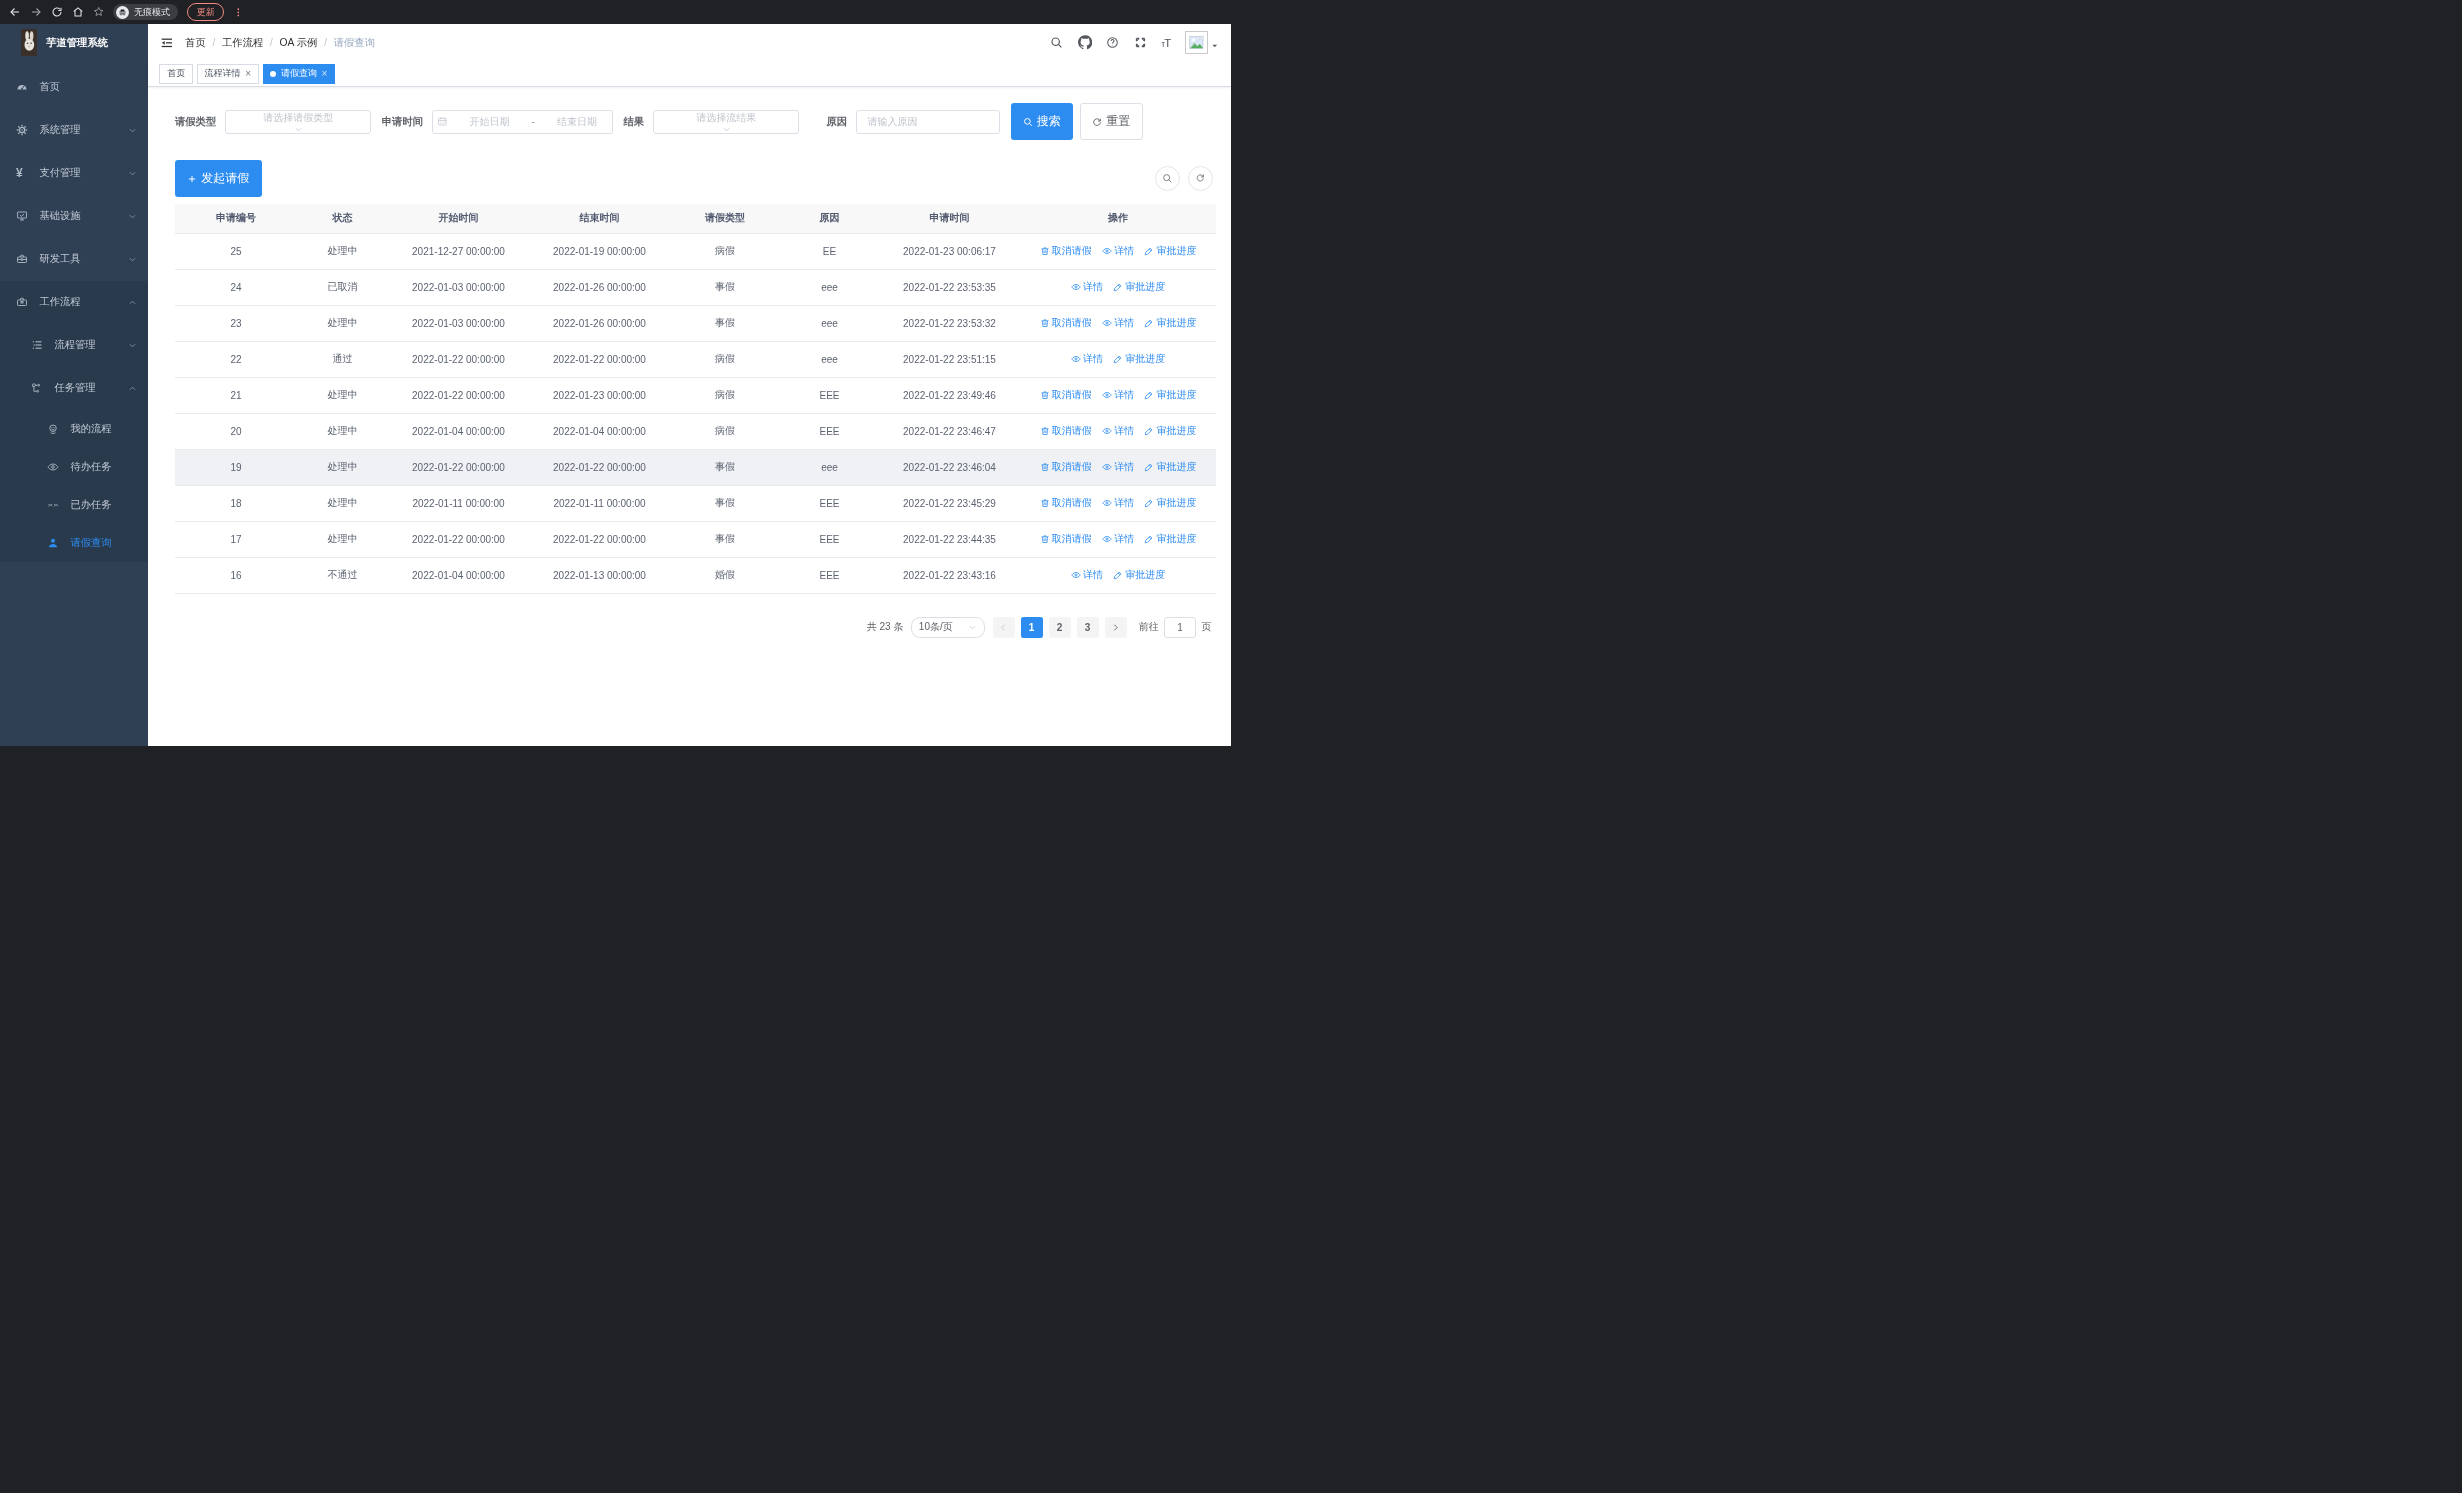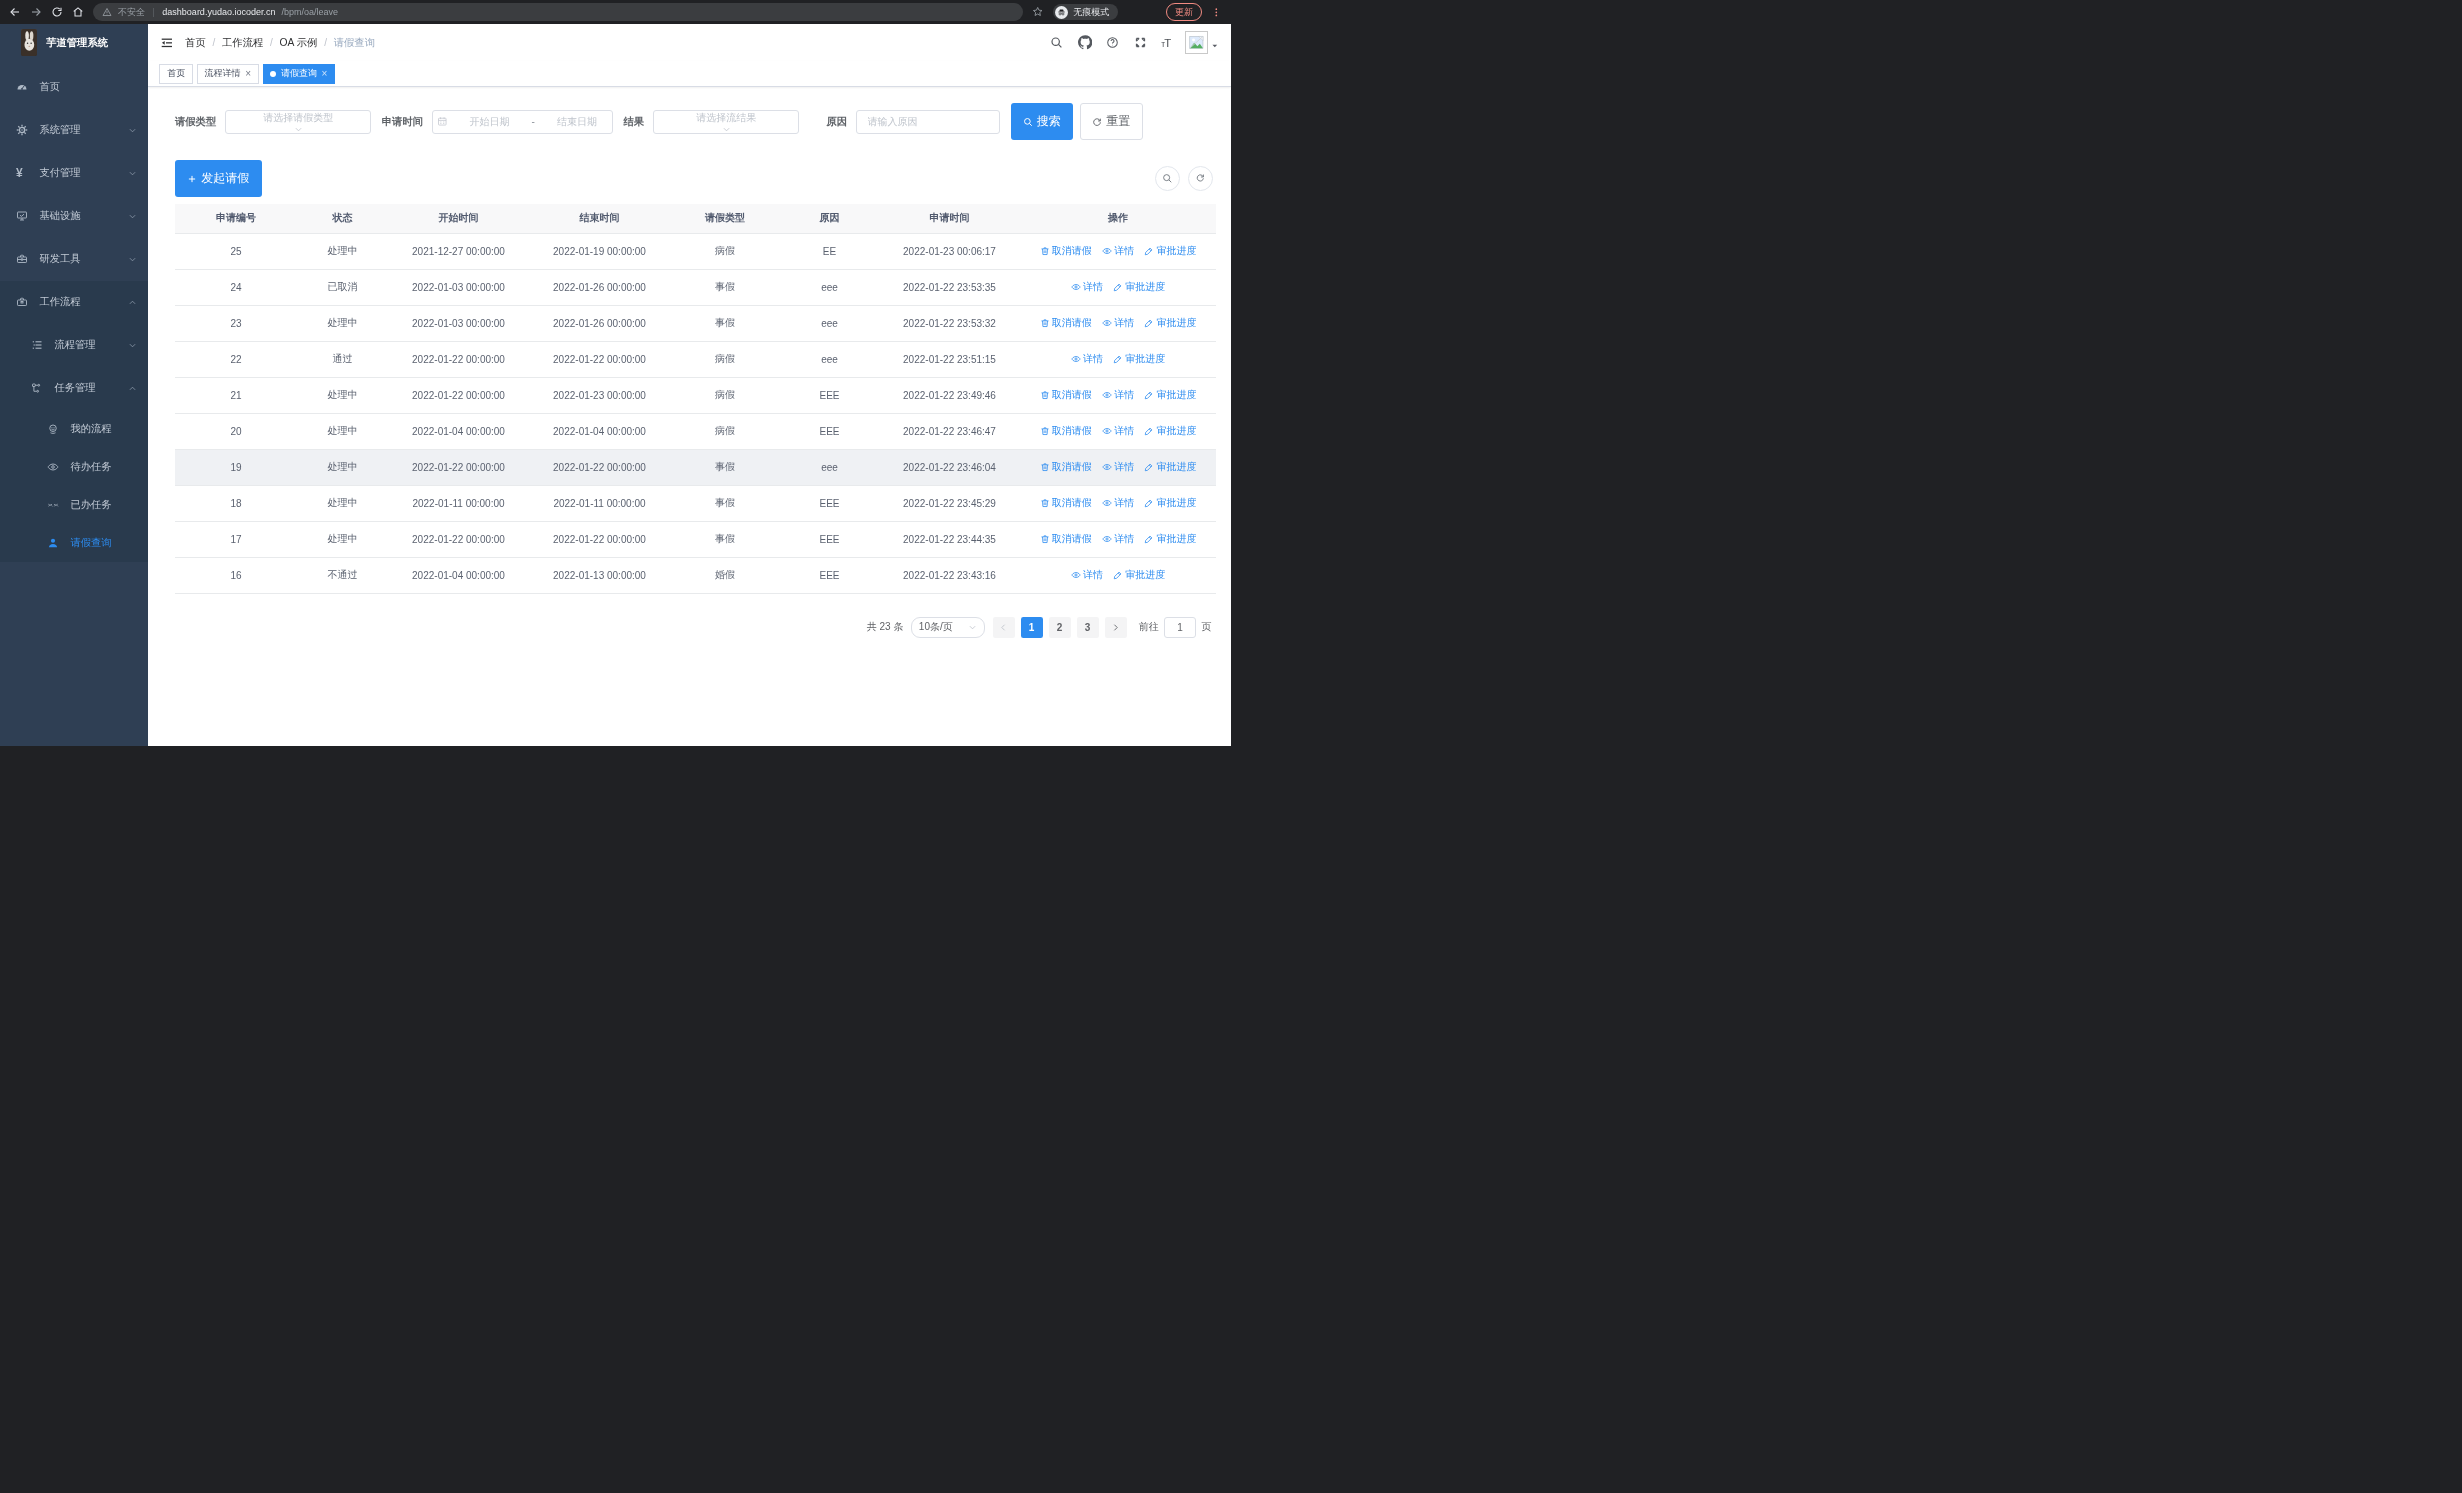--- a/index.html
+++ b/index.html
@@ -15,21 +15,21 @@
   .sec-ic { width:10px; height:10px; color:#9aa0a6; flex-shrink:0; }
   .sec-label { color:#9aa0a6; }
   .om-div { color:#5f6368; padding:0 1.5px; }
   .url-host { color:#e8eaed; white-space:nowrap; }
   .url-path { color:#9aa0a6; white-space:nowrap; }
   .star-ic { width:11.4px; height:11.4px; color:#9aa0a6; cursor:pointer; }
   .inc-pill { display:flex; align-items:center; gap:5.3px; background:#3b3d40; border-radius:9px; padding:1.5px 8.4px 1.5px 2.3px; cursor:default; }
   .inc-circle { width:13px; height:13px; background:#e8eaed; border-radius:50%; display:flex; align-items:center; justify-content:center; }
   .inc-circle .ic { width:9px; height:9px; color:#202124; }
   .inc-label { color:#e8eaed; font-size:9px; }
-  .update-btn { border:0.8px solid #f28b82; color:#f28b82; border-radius:9px; padding:1.5px 8.4px; font-size:9px; cursor:pointer; white-space:nowrap;margin-left:39px; }
+  .update-btn { border:0.8px solid #f28b82; color:#f28b82; border-radius:9px; padding:1.5px 8.4px; font-size:9px; cursor:pointer; white-space:nowrap; }
   .dots-ic { width:10.6px; height:10.6px; color:#f28b82; cursor:pointer; }
 
   
   .app { display:flex; height:722px; background:#fff; }
   .sidebar { width:148px; flex-shrink:0; background:#2f3f54; display:flex; flex-direction:column; }
   .logo-row { height:37px; display:flex; align-items:center; padding-left:20.5px; gap:9px; cursor:pointer; }
   .logo-img { width:16.7px; height:27px; border-radius:2.3px; background:linear-gradient(160deg,#5d4a3a,#2e2620); overflow:hidden; flex-shrink:0; }
   .logo-title { color:#fff; font-size:10.3px; font-weight:bold; white-space:nowrap; }
   .menu { margin-top:4.6px; }
   .menu-item { height:43px; display:flex; align-items:center; color:#c3cbd6; font-size:10.3px; cursor:pointer; padding-left:16px; position:relative; }
@@ -137,33 +137,20 @@
         <path d="M20 12a8 8 0 1 1-2.4-5.7"></path>
         <path d="M20 3.5V9h-5.5"></path>
       </svg>
     </span>
   <span class="ic nav-ic">
       <svg viewBox="0 0 24 24" fill="none" stroke="currentColor" stroke-width="2.1">
         <path d="M3.5 11L12 3.8 20.5 11"></path>
         <path d="M6 9.8V20h12V9.8"></path>
       </svg>
     </span>
-  <div class="omnibox">
-    <span class="ic sec-ic">
-        <svg viewBox="0 0 24 24" fill="none" stroke="currentColor" stroke-width="2">
-          <path d="M12 3.5L2.5 20.5h19z"></path>
-          <line x1="12" y1="10" x2="12" y2="15"></line>
-          <circle cx="12" cy="17.6" r="0.9" fill="currentColor" stroke="none"></circle>
-        </svg>
-      </span>
-    <span class="sec-label">不安全</span>
-    <span class="om-div">|</span>
-    <span class="url-host">dashboard.yudao.iocoder.cn</span>
-      <span class="url-path">/bpm/oa/leave</span>
-  </div>
   <span class="ic star-ic">
       <svg viewBox="0 0 24 24" fill="none" stroke="currentColor" stroke-width="1.8">
         <path d="M12 3l2.7 5.8 6.3.7-4.7 4.3 1.3 6.2-5.6-3.2-5.6 3.2 1.3-6.2L3 9.5l6.3-.7z"></path>
       </svg>
     </span>
   <div class="inc-pill">
     <span class="inc-circle">
         <span class="ic">
           <svg viewBox="0 0 24 24" fill="currentColor">
             <path d="M6 9.5L7.6 4h8.8L18 9.5z"></path>

